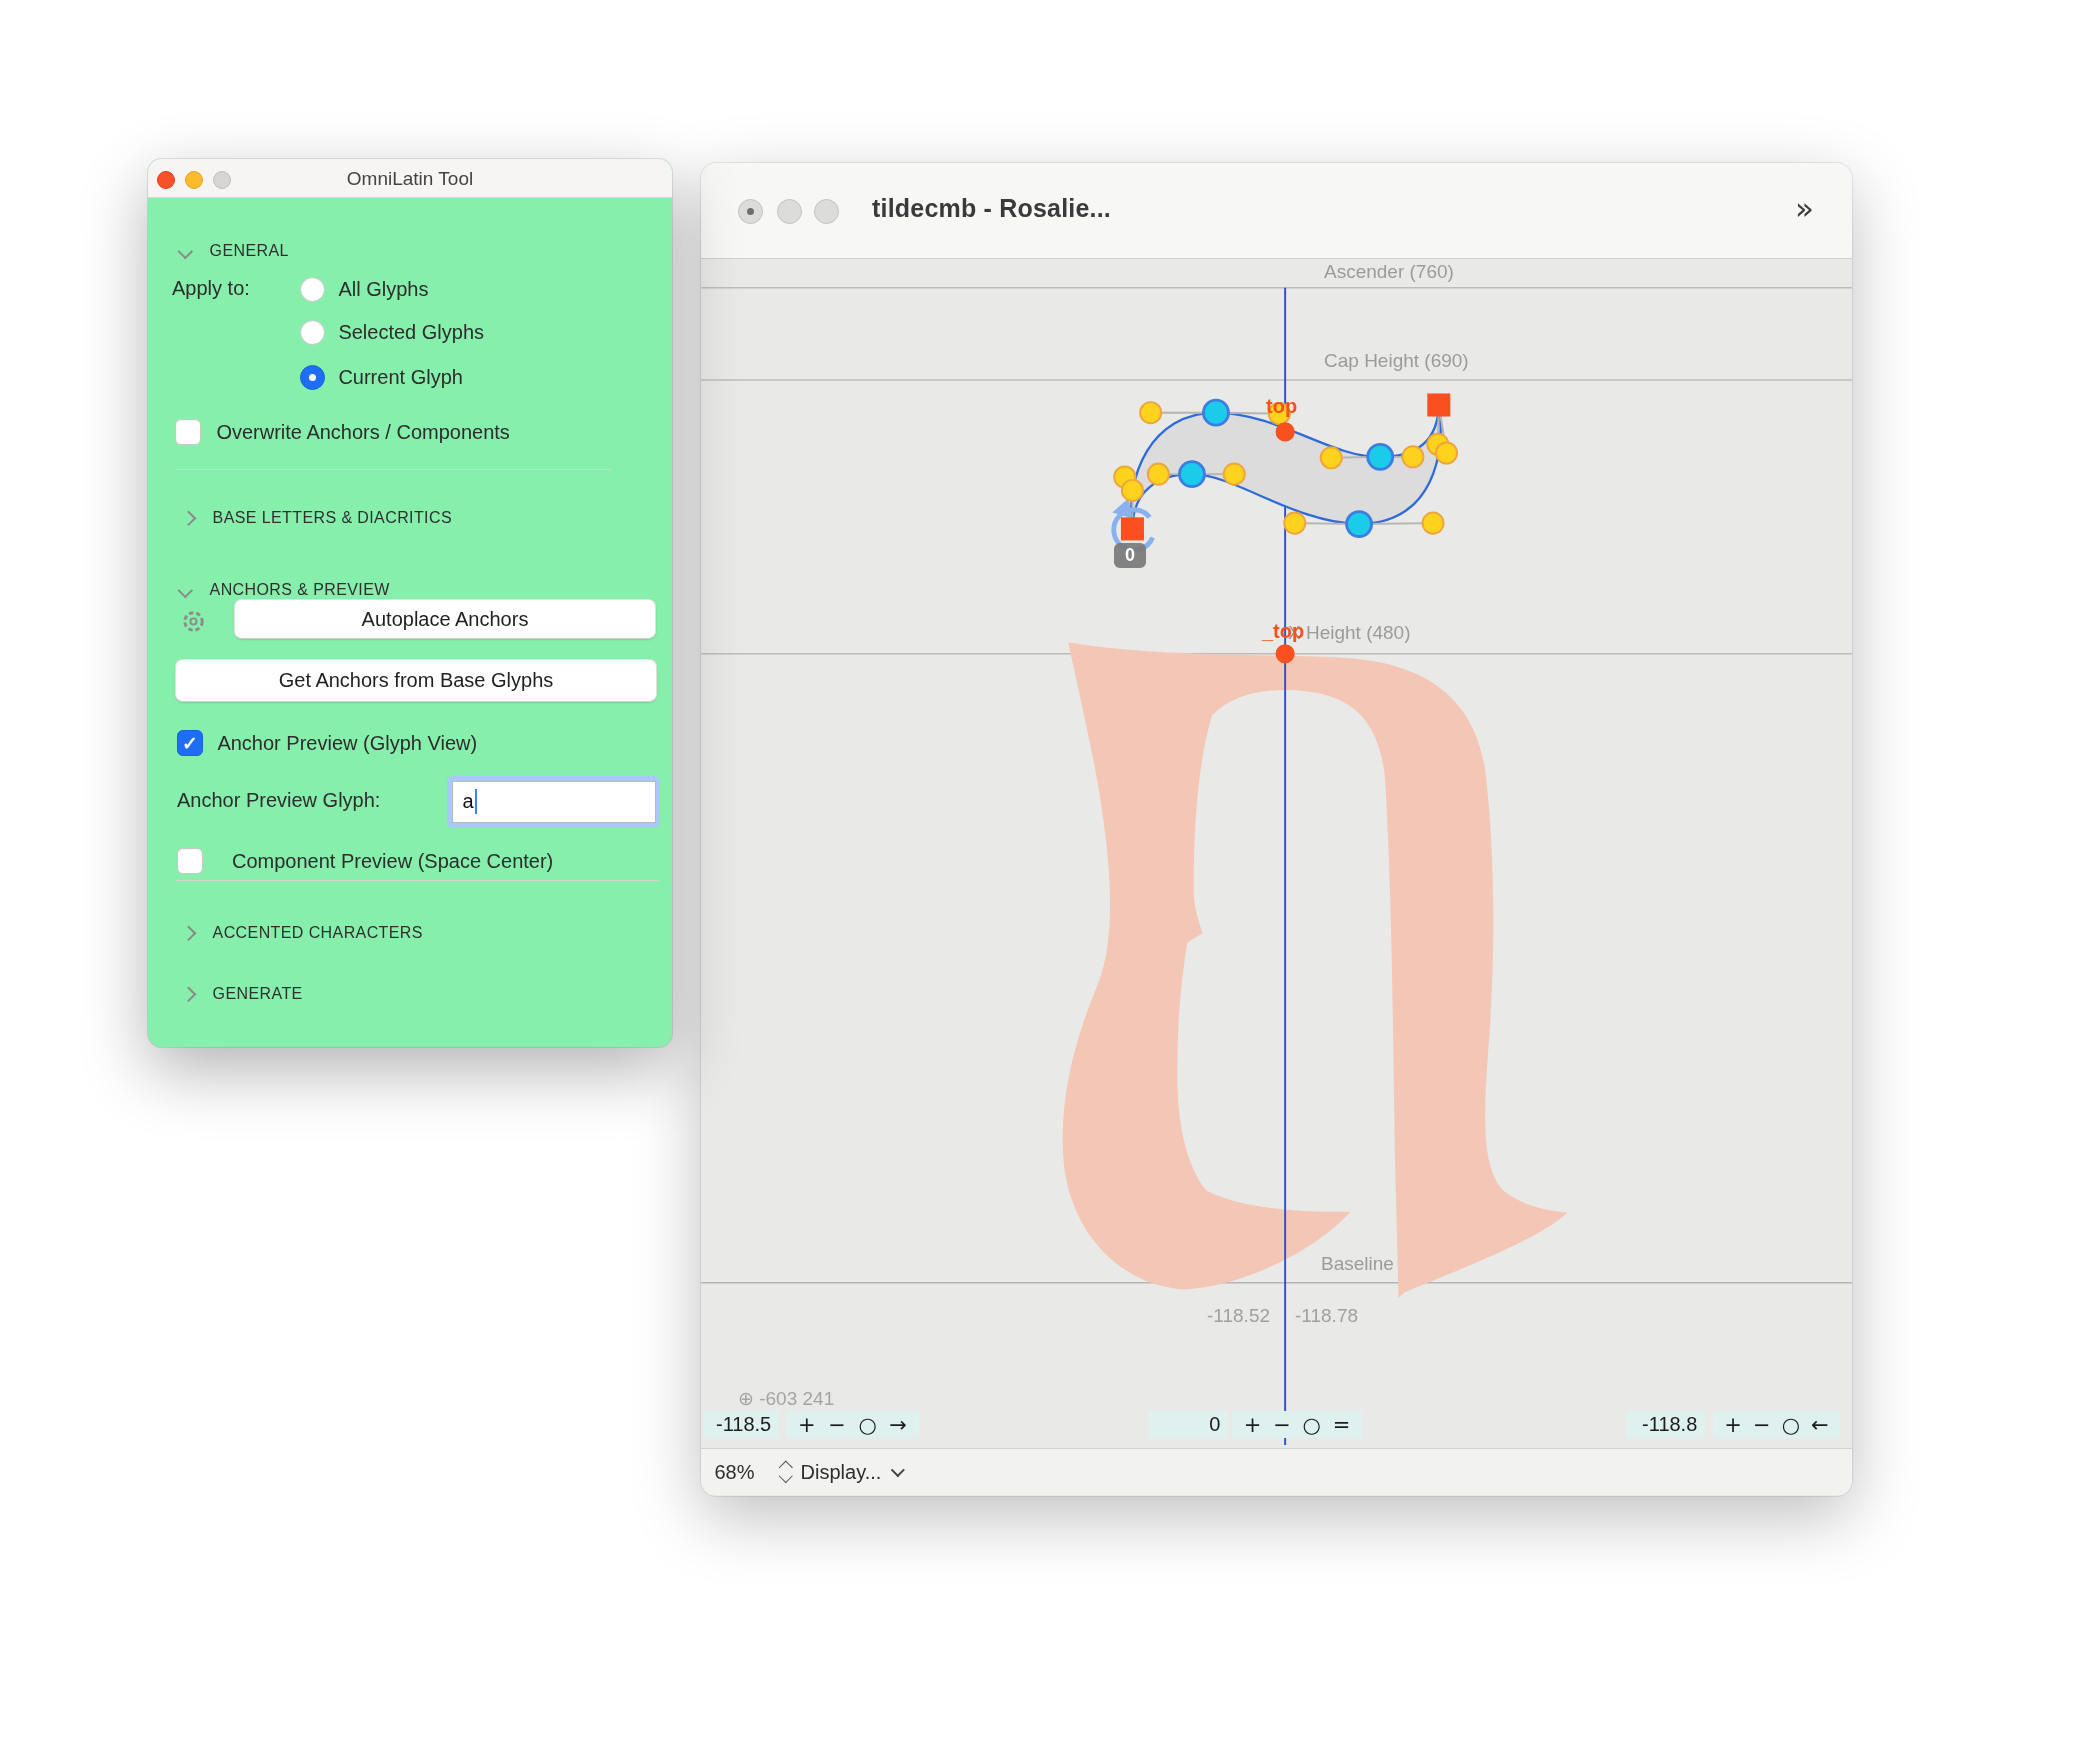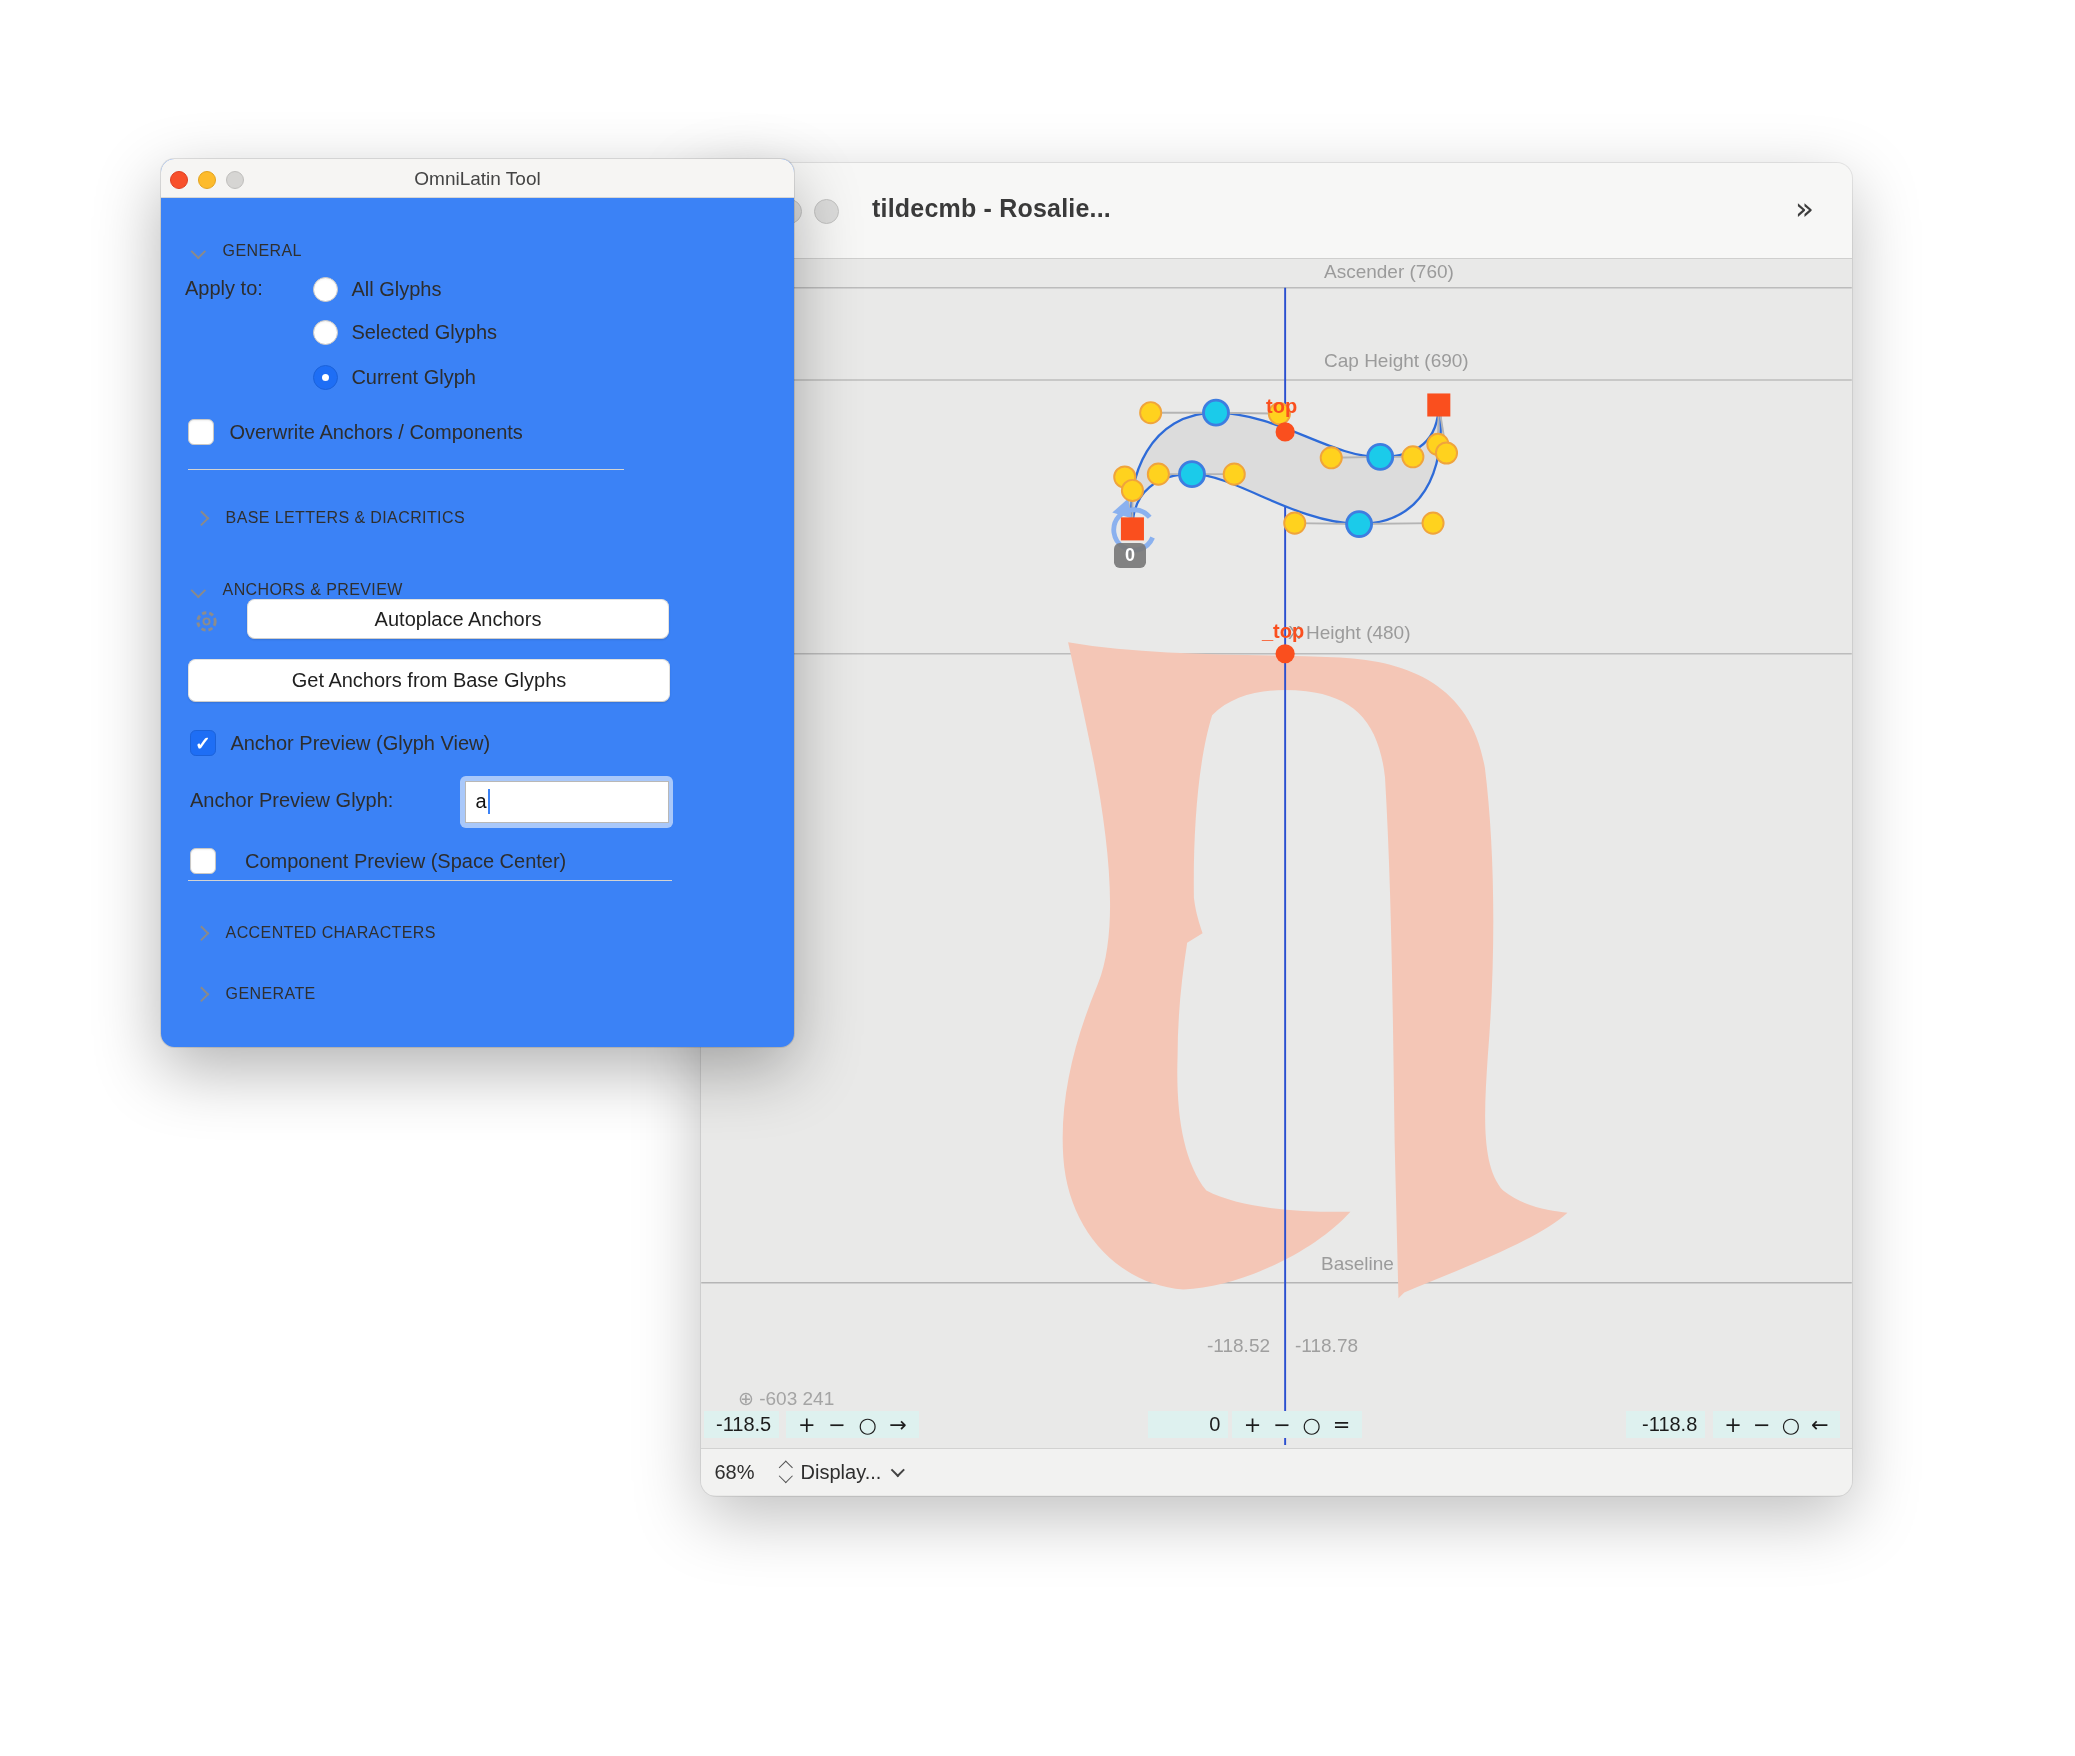--- a/index.html
+++ b/index.html
@@ -16,21 +16,21 @@
     background:#dcdcdb; border:1px solid #c3c3c2; }
   .ed-dot .inner { position:absolute; left:7.7px; top:7.7px; width:7.7px; height:7.7px; border-radius:50%; background:#6f6f6e; }
   .ed-title { position:absolute; left:171px; top:31px; font-size:25px; font-weight:700; color:#3a3a3a; letter-spacing:0.2px; }
   .ed-expand { position:absolute; right:38px; top:27px; font-size:31px; color:#3d3d3d; }
 
   .ed-canvas { position:relative; height:1189px; }
   .canvas-svg { position:absolute; left:0; top:0; }
 
   .metric-label { position:absolute; font-size:19px; color:#9b9b9b; white-space:nowrap; }
   .anchor-label { position:absolute; font-size:20px; font-weight:700; color:#fa4f1e; white-space:nowrap; }
-  .measure-val { position:absolute; font-size:19px; color:#9f9f9f; white-space:nowrap;margin-top:30px; }
+  .measure-val { position:absolute; font-size:19px; color:#9f9f9f; white-space:nowrap; }
   .pointer-readout { position:absolute; left:37px; top:1128px; font-size:19px; color:#a4a4a4; }
   .node-badge { position:absolute; left:413px; top:284px; min-width:32px; height:25px; padding:0 6.7px;
     background:rgba(120,120,120,.92); border-radius:5.8px; color:#fff; font-size:18px; font-weight:700;
     display:flex; align-items:center; justify-content:center; }
 
   .mbox { position:absolute; top:1152px; height:27px; background:#def1ef; display:flex;
     align-items:center; font-size:20px; color:#1c1c1c; }
   .mbox.val { justify-content:flex-end; padding-right:7.7px; }
   .mbox.btns { justify-content:space-around; padding:0 5.8px; }
   .mbox.btns span { font-size:21px; }
@@ -38,22 +38,22 @@
   .ed-statusbar { position:relative; height:47px; background:#f2f2f1; border-top:1px solid #d2d2d1;
     display:flex; align-items:center; padding-left:13.4px; font-size:20px; color:#2e2e2e; }
   .updown { display:inline-flex; flex-direction:column; gap:4.8px; margin:0 9.6px 0 27px; }
   .updown i { width:9.6px; height:9.6px; border-right:1.9px solid #555; border-bottom:1.9px solid #555; display:block; }
   .updown .u { transform:rotate(-135deg); }
   .updown .d { transform:rotate(45deg); margin-top:-6.7px; }
   .chev-s { width:9.6px; height:9.6px; border-right:2.3px solid #444; border-bottom:2.3px solid #444;
     display:inline-block; transform:rotate(45deg); margin-left:11.5px; margin-top:-3.8px; }
 
   
-  .tool-panel { position:absolute; left:161px; top:159px; width:633px; height:888px; border-radius:13.4px;
-    background:#3b82f6; box-shadow:0 23px 67px rgba(0,0,0,.30), 0 0 0 1px rgba(0,0,0,.10); z-index:2; }
+  .tool-panel { position:absolute; left:148px; top:159px; width:524px; height:888px; border-radius:13.4px;
+    background:#86efac; box-shadow:0 23px 67px rgba(0,0,0,.30), 0 0 0 1px rgba(0,0,0,.10); z-index:2; }
   .tp-titlebar { position:absolute; left:0; top:0; right:0; height:39px; background:#f6f5f3;
     border-bottom:1px solid #d7d6d4; border-radius:13.4px 13.4px 0 0; }
   .tp-light { position:absolute; top:11.5px; width:18px; height:18px; border-radius:50%; }
   .tp-title { position:absolute; left:0; right:0; top:8.6px; text-align:center; font-size:19px; color:#444; }
 
   .tp-row { position:absolute; display:flex; align-items:center; }
   .tp-label { font-size:20px; color:#2d2d2d; white-space:nowrap; }
   .tp-section { font-size:16px; color:#2f2f2f; letter-spacing:0.4px; white-space:nowrap; }
   .chev { width:10.6px; height:10.6px; border-right:2.1px solid #8a8a8a; border-bottom:2.1px solid #8a8a8a; display:inline-block; }
   .chev.right { transform:rotate(-45deg); }

